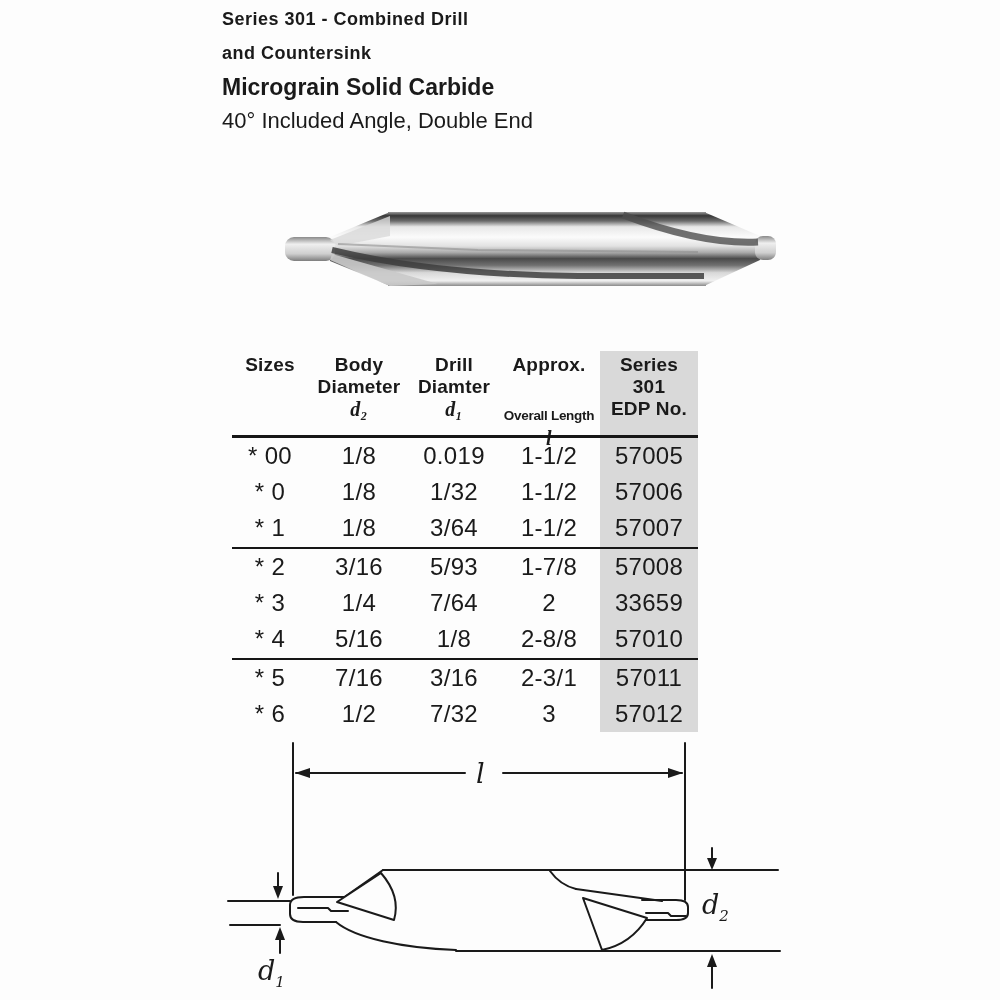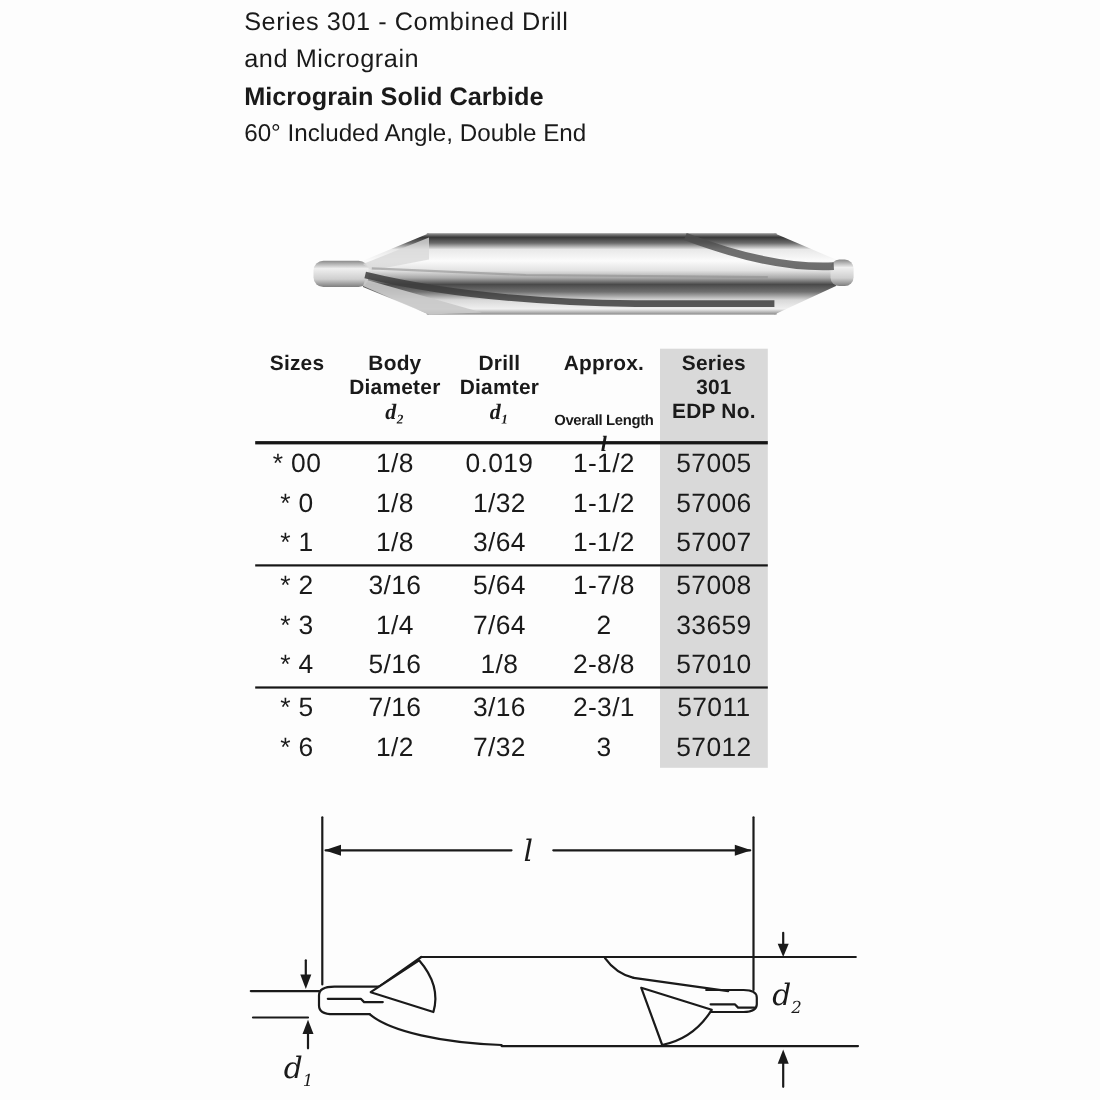--- a/index.html
+++ b/index.html
@@ -3,28 +3,28 @@
 <meta charset="utf-8">
 <style>
   html,body{margin:0;padding:0;}
   body{
     width:1000px;height:1000px;position:relative;overflow:hidden;
     background:#fdfdfd;color:#1a1a1a;
     font-family:"Liberation Sans", sans-serif;
   }
   
   .title-block{position:absolute;left:222px;top:2px;}
-  .title-bold{font-size:23px;font-weight:normal;line-height:34px;letter-spacing:0.5px;}
+  .title-bold{font-size:18px;font-weight:bold;line-height:34px;letter-spacing:0.5px;}
   .title-italic{font-size:23px;font-weight:bold;line-height:34px;}
   .title-spec{font-size:22px;font-weight:400;line-height:34px;}
   
   .photo{position:absolute;left:278px;top:192px;width:505px;height:112px;}
   
   .spec-table{
-    position:absolute;left:232px;top:317px;width:466px;
+    position:absolute;left:232px;top:351px;width:466px;
     display:grid;grid-template-columns:76px 102px 88px 102px 98px;
   }
   .gray-strip{position:absolute;right:0;top:0;bottom:0;width:98px;background:#d9d9d9;}
   .hcell{
     position:relative;height:84px;display:flex;flex-direction:column;align-items:center;
     padding-top:3px;box-sizing:border-box;
     font-weight:bold;font-size:19px;line-height:22px;letter-spacing:0.2px;
   }
   .hline{white-space:nowrap;}
   .hline.tight{font-size:13.5px;letter-spacing:-0.3px;line-height:22px;margin-top:29px;}
@@ -39,23 +39,23 @@
   
   .diagram{position:absolute;left:210px;top:738px;width:790px;height:262px;}
   .dimlabel{font-family:"DejaVu Serif", serif;font-style:italic;font-size:27px;fill:#1a1a1a;}
   .dimsub{font-size:15px;}
 </style>
 </head>
 <body>
 
 <header class="title-block">
   <div class="title-bold">Series 301 - Combined Drill</div>
-  <div class="title-bold">and Micrograin</div>
+  <div class="title-bold">and Countersink</div>
   <div class="title-italic">Micrograin Solid Carbide</div>
-  <div class="title-spec">60° Included Angle, Double End</div>
+  <div class="title-spec">40° Included Angle, Double End</div>
 </header>
 
 <div class="photo">
   <svg width="505" height="112" viewBox="0 0 505 112" xmlns="http://www.w3.org/2000/svg">
     <defs>
       <linearGradient id="gBody" x1="0" y1="0" x2="0" y2="1">
         <stop offset="0" stop-color="#9a9a9a"></stop>
         <stop offset="0.05" stop-color="#383838"></stop>
         <stop offset="0.12" stop-color="#6a6a6a"></stop>
         <stop offset="0.20" stop-color="#e8e8e8"></stop>
@@ -133,21 +133,21 @@
     <div class="cell">1-1/2</div>
     <div class="cell">57006</div>
     <div class="cell">* 1</div>
     <div class="cell">1/8</div>
     <div class="cell">3/64</div>
     <div class="cell">1-1/2</div>
     <div class="cell">57007</div>
     <div class="rule thin"></div>
     <div class="cell">* 2</div>
     <div class="cell">3/16</div>
-    <div class="cell">5/64</div>
+    <div class="cell">5/93</div>
     <div class="cell">1-7/8</div>
     <div class="cell">57008</div>
     <div class="cell">* 3</div>
     <div class="cell">1/4</div>
     <div class="cell">7/64</div>
     <div class="cell">2</div>
     <div class="cell">33659</div>
     <div class="cell">* 4</div>
     <div class="cell">5/16</div>
     <div class="cell">1/8</div>

